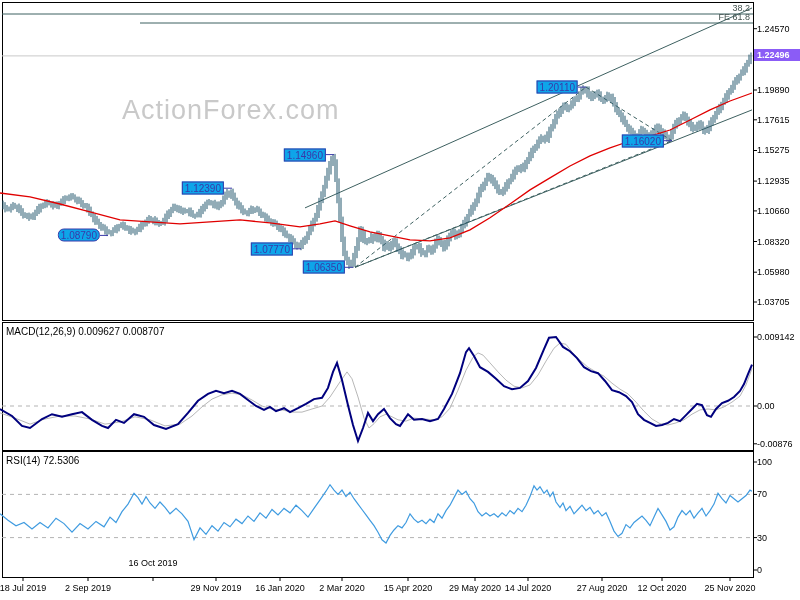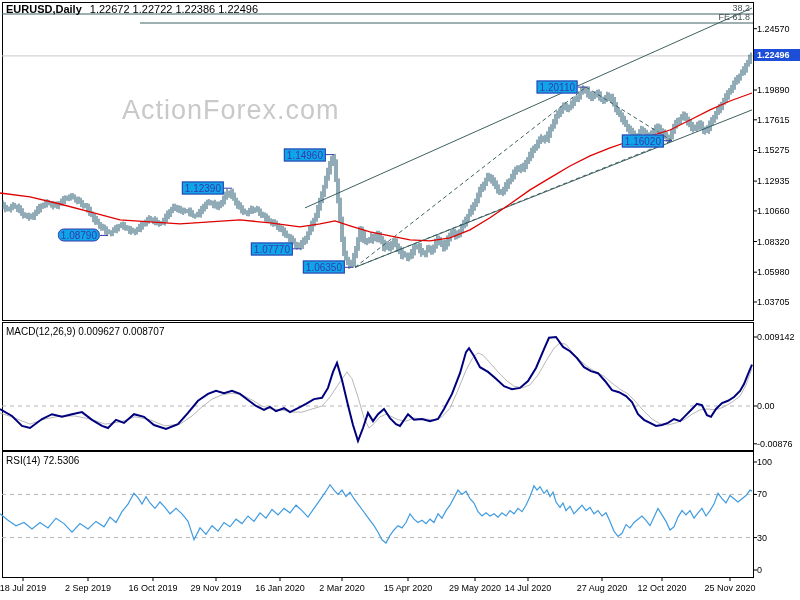--- a/index.html
+++ b/index.html
@@ -13,21 +13,21 @@
   #watermark{left:122px;top:95px;z-index:1;font-size:27px;color:#c9c9c9;letter-spacing:1px;}
   .indlabel{font-size:10px;color:#000;white-space:nowrap;}
   #macd-label{left:6px;top:326px;}
   #rsi-label{left:6px;top:455px;}
   .fiblabel{position:absolute;z-index:3;font-size:9px;color:#44524f;white-space:nowrap;}
   .ax{position:absolute;z-index:3;font-size:9px;color:#000;white-space:nowrap;}
   .date{position:absolute;z-index:3;font-size:9px;color:#000;white-space:nowrap;transform:translateX(-50%);}
   .callout{position:absolute;z-index:4;border:1px solid #3939a8;color:#3939a8;background:#0ea5e9;
            font-size:10px;line-height:11px;padding:0 2px;white-space:nowrap;transform:translate(-100%,-50%);}
   #price-badge{position:absolute;z-index:4;left:754px;width:44px;font-size:9px;font-weight:700;
-               color:#fff;background:#1d4ed8;text-align:left;padding:1px 0 1px 3px;}
+               color:#fff;background:#8b5cf6;text-align:left;padding:1px 0 1px 3px;}
 </style>
 </head>
 <body>
 
 <div id="window">
   <div class="overlay" id="watermark" style="position:absolute;">ActionForex.com</div>
 
   <svg id="chart-canvas" width="800" height="600">
       <rect x="2.5" y="2.5" width="751" height="318" fill="none" stroke="#000000" stroke-width="1" shape-rendering="crispEdges"></rect>
       <rect x="2.5" y="322.5" width="751" height="128" fill="none" stroke="#000000" stroke-width="1" shape-rendering="crispEdges"></rect>
@@ -452,23 +452,20 @@
       <line x1="730" y1="578" x2="730" y2="581" stroke="#000" stroke-width="1"></line>
       <line x1="578" y1="87.1" x2="586" y2="87.1" stroke="#3939a8" stroke-width="1"></line>
       <line x1="664" y1="140.7" x2="672" y2="140.7" stroke="#3939a8" stroke-width="1"></line>
       <line x1="326" y1="154.6" x2="334" y2="154.6" stroke="#3939a8" stroke-width="1"></line>
       <line x1="224" y1="188.2" x2="232" y2="188.2" stroke="#3939a8" stroke-width="1"></line>
       <line x1="100" y1="235.4" x2="108" y2="235.4" stroke="#3939a8" stroke-width="1"></line>
       <line x1="293" y1="248.8" x2="301" y2="248.8" stroke="#3939a8" stroke-width="1"></line>
       <line x1="345" y1="267.3" x2="353" y2="267.3" stroke="#3939a8" stroke-width="1"></line>
     </svg>
 
-  <div class="overlay" id="title" style="position:absolute;">
-    <span class="sym">EURUSD,Daily</span><span class="ohlc">1.22672 1.22722 1.22386 1.22496</span>
-  </div>
 
   <div class="fiblabel" id="fib-382-label" style="right: 50px; top: 3.04942px; text-align: right;">38.2</div>
   <div class="fiblabel" id="fib-fe-label" style="right: 50px; top: 11.9555px;">FE 61.8</div>
 
   <div class="overlay indlabel" id="macd-label" style="position:absolute;">MACD(12,26,9) 0.009627 0.008707</div>
   <div class="overlay indlabel" id="rsi-label" style="position:absolute;">RSI(14) 72.5306</div>
 
   <div id="price-badge" style="top: 48.8819px;">1.22496</div>
 
   <div id="price-axis">
@@ -489,21 +486,21 @@
     </div>
   <div id="rsi-axis">
       <div class="ax" style="position: absolute; left: 757px; top: 457.013px;">100</div>
       <div class="ax" style="position: absolute; left: 757px; top: 489.404px;">70</div>
       <div class="ax" style="position: absolute; left: 757px; top: 532.591px;">30</div>
       <div class="ax" style="position: absolute; left: 757px; top: 564.982px;">0</div>
     </div>
   <div id="date-axis">
       <div class="date" style="position: absolute; left: 23px; top: 583px;">18 Jul 2019</div>
       <div class="date" style="position: absolute; left: 88px; top: 583px;">2 Sep 2019</div>
-      <div class="date" style="position: absolute; left: 153px; top: 583px;">16 Oct 2019</div>
+      <div class="date" style="position: absolute; left: 153px; top: 558px;">16 Oct 2019</div>
       <div class="date" style="position: absolute; left: 216px; top: 583px;">29 Nov 2019</div>
       <div class="date" style="position: absolute; left: 280px; top: 583px;">16 Jan 2020</div>
       <div class="date" style="position: absolute; left: 342px; top: 583px;">2 Mar 2020</div>
       <div class="date" style="position: absolute; left: 408px; top: 583px;">15 Apr 2020</div>
       <div class="date" style="position: absolute; left: 475px; top: 583px;">29 May 2020</div>
       <div class="date" style="position: absolute; left: 528px; top: 583px;">14 Jul 2020</div>
       <div class="date" style="position: absolute; left: 602px; top: 583px;">27 Aug 2020</div>
       <div class="date" style="position: absolute; left: 662px; top: 583px;">12 Oct 2020</div>
       <div class="date" style="position: absolute; left: 730px; top: 583px;">25 Nov 2020</div>
     </div>

